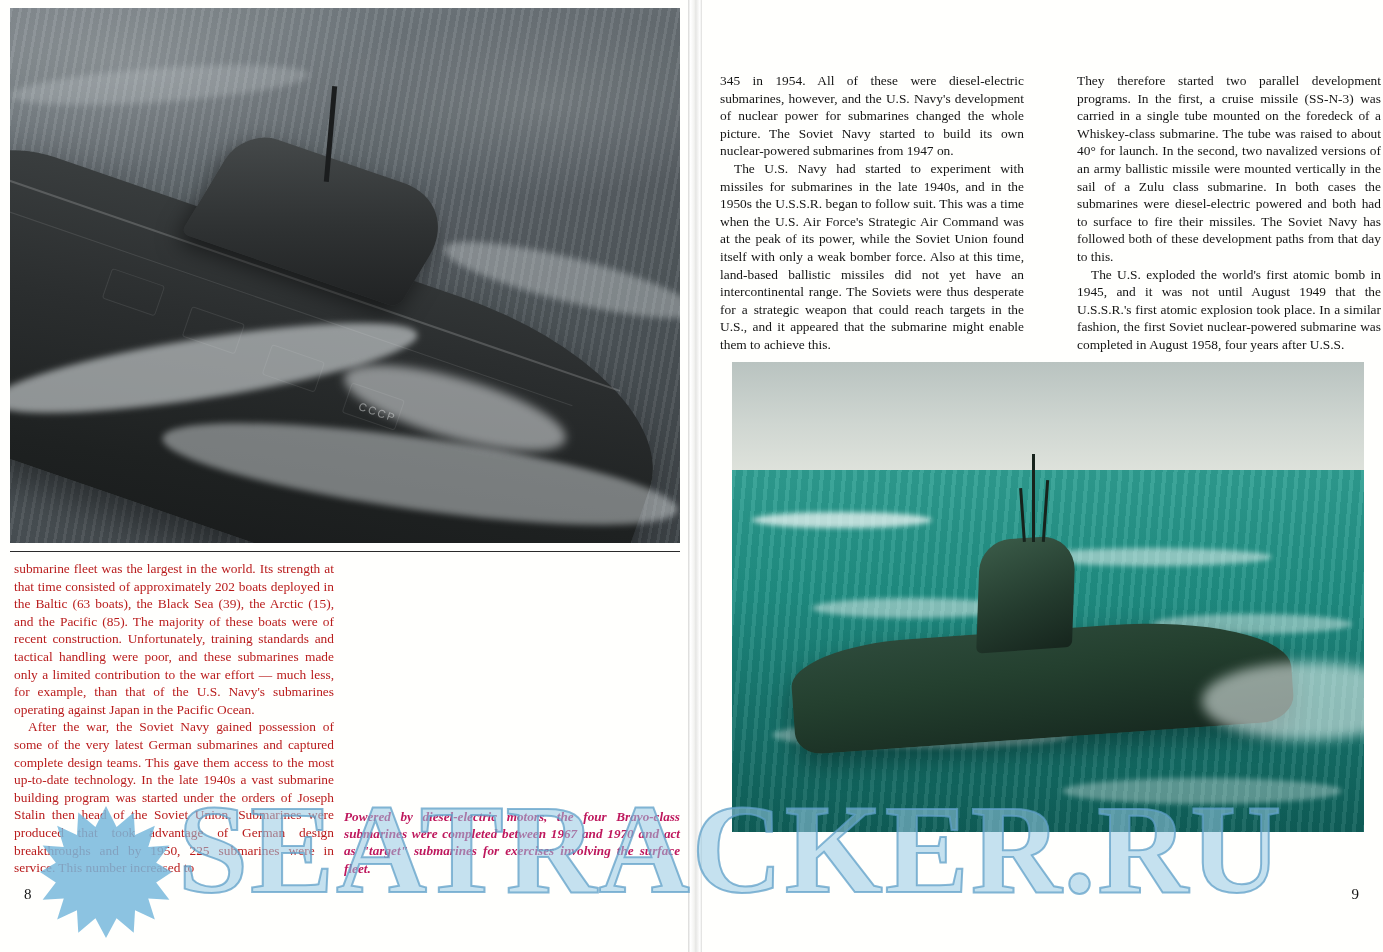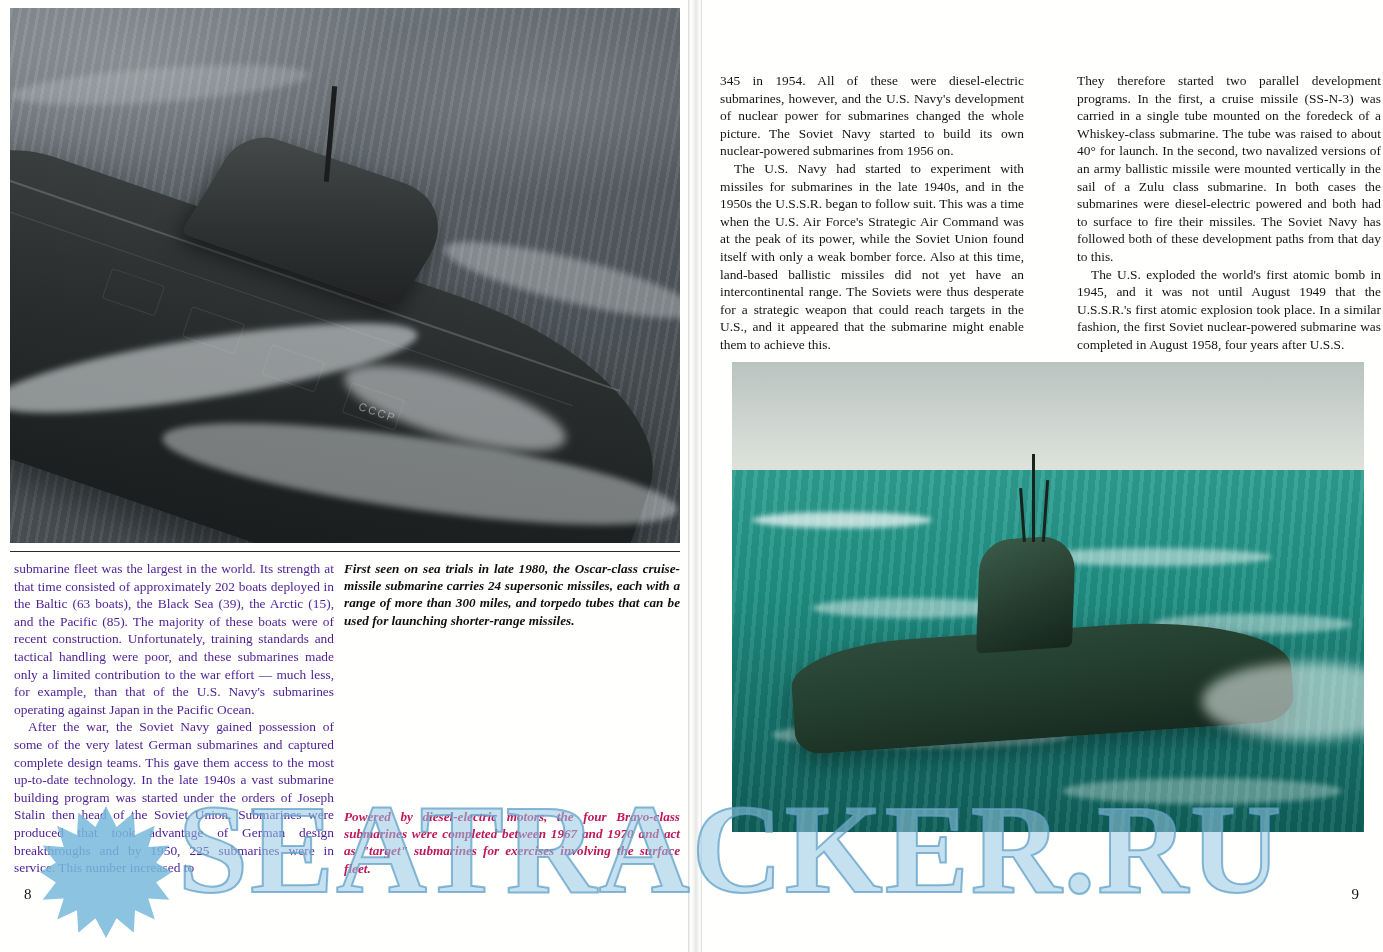--- a/index.html
+++ b/index.html
@@ -133,21 +133,21 @@
   }
 
   
   .lp-col1 {
     position: absolute;
     left: 14px; top: 560px;
     width: 320px;
     font-size: 13.4px;
     line-height: 17.6px;
     text-align: justify;
-    color: #4c1d95;
+    color: #b91c1c;
     hyphens: auto;
   }
   .lp-col1 p { margin: 0; text-indent: 0; }
   .lp-col1 p + p { text-indent: 14px; }
 
   .lp-caption {
     position: absolute;
     left: 344px; top: 560px;
     width: 336px;
     font-size: 13.2px;
@@ -319,32 +319,31 @@
       <div class="marking" style="left:348px; top:398px; transform:rotate(19deg);">CCCP</div>
     </div>
 
     <div class="left-rule"></div>
 
     <div class="lp-col1">
       <p>submarine fleet was the largest in the world. Its strength at that time consisted of approximately 202 boats deployed in the Baltic (63 boats), the Black Sea (39), the Arctic (15), and the Pacific (85). The majority of these boats were of recent construction. Unfortunately, training standards and tactical handling were poor, and these submarines made only a limited contribution to the war effort — much less, for example, than that of the U.S. Navy's submarines operating against Japan in the Pacific Ocean.</p>
       <p>After the war, the Soviet Navy gained possession of some of the very latest German submarines and captured complete design teams. This gave them access to the most up-to-date technology. In the late 1940s a vast submarine building program was started under the orders of Joseph Stalin then head of the Soviet Union. Submarines were produced that took advantage of German design breakthroughs and by 1950, 225 submarines were in service. This number increased to</p>
     </div>
 
-    <div class="lp-caption">First seen on sea trials in late 1980, the Oscar-class cruise-missile submarine carries 24 supersonic missiles, each with a range of more than 300 miles, and torpedo tubes that can be used for launching shorter-range missiles.</div>
     <div class="lp-caption2">Powered by diesel-electric motors, the four Bravo-class submarines were completed between 1967 and 1970 and act as "target" submarines for exercises involving the surface fleet.</div>
 
     <div class="folio-left">8</div>
   </div>
 
   <div class="gutter"></div>
 
   <div class="right-page">
 
     <div class="rp-col rp-col-1">
-      <p>345 in 1954. All of these were diesel-electric submarines, however, and the U.S. Navy's development of nuclear power for submarines changed the whole picture. The Soviet Navy started to build its own nuclear-powered submarines from 1956 on.</p>
+      <p>345 in 1954. All of these were diesel-electric submarines, however, and the U.S. Navy's development of nuclear power for submarines changed the whole picture. The Soviet Navy started to build its own nuclear-powered submarines from 1947 on.</p>
       <p>The U.S. Navy had started to experiment with missiles for submarines in the late 1940s, and in the 1950s the U.S.S.R. began to follow suit. This was a time when the U.S. Air Force's Strategic Air Command was at the peak of its power, while the Soviet Union found itself with only a weak bomber force. Also at this time, land-based ballistic missiles did not yet have an intercontinental range. The Soviets were thus desperate for a strategic weapon that could reach targets in the U.S., and it appeared that the submarine might enable them to achieve this.</p>
     </div>
 
     <div class="rp-col rp-col-2">
       <p>They therefore started two parallel development programs. In the first, a cruise missile (SS-N-3) was carried in a single tube mounted on the foredeck of a Whiskey-class submarine. The tube was raised to about 40° for launch. In the second, two navalized versions of an army ballistic missile were mounted vertically in the sail of a Zulu class submarine. In both cases the submarines were diesel-electric powered and both had to surface to fire their missiles. The Soviet Navy has followed both of these development paths from that day to this.</p>
       <p>The U.S. exploded the world's first atomic bomb in 1945, and it was not until August 1949 that the U.S.S.R.'s first atomic explosion took place. In a similar fashion, the first Soviet nuclear-powered submarine was completed in August 1958, four years after U.S.S.</p>
     </div>
 
     <div class="photo-bravo">
       <div class="sky"></div>

